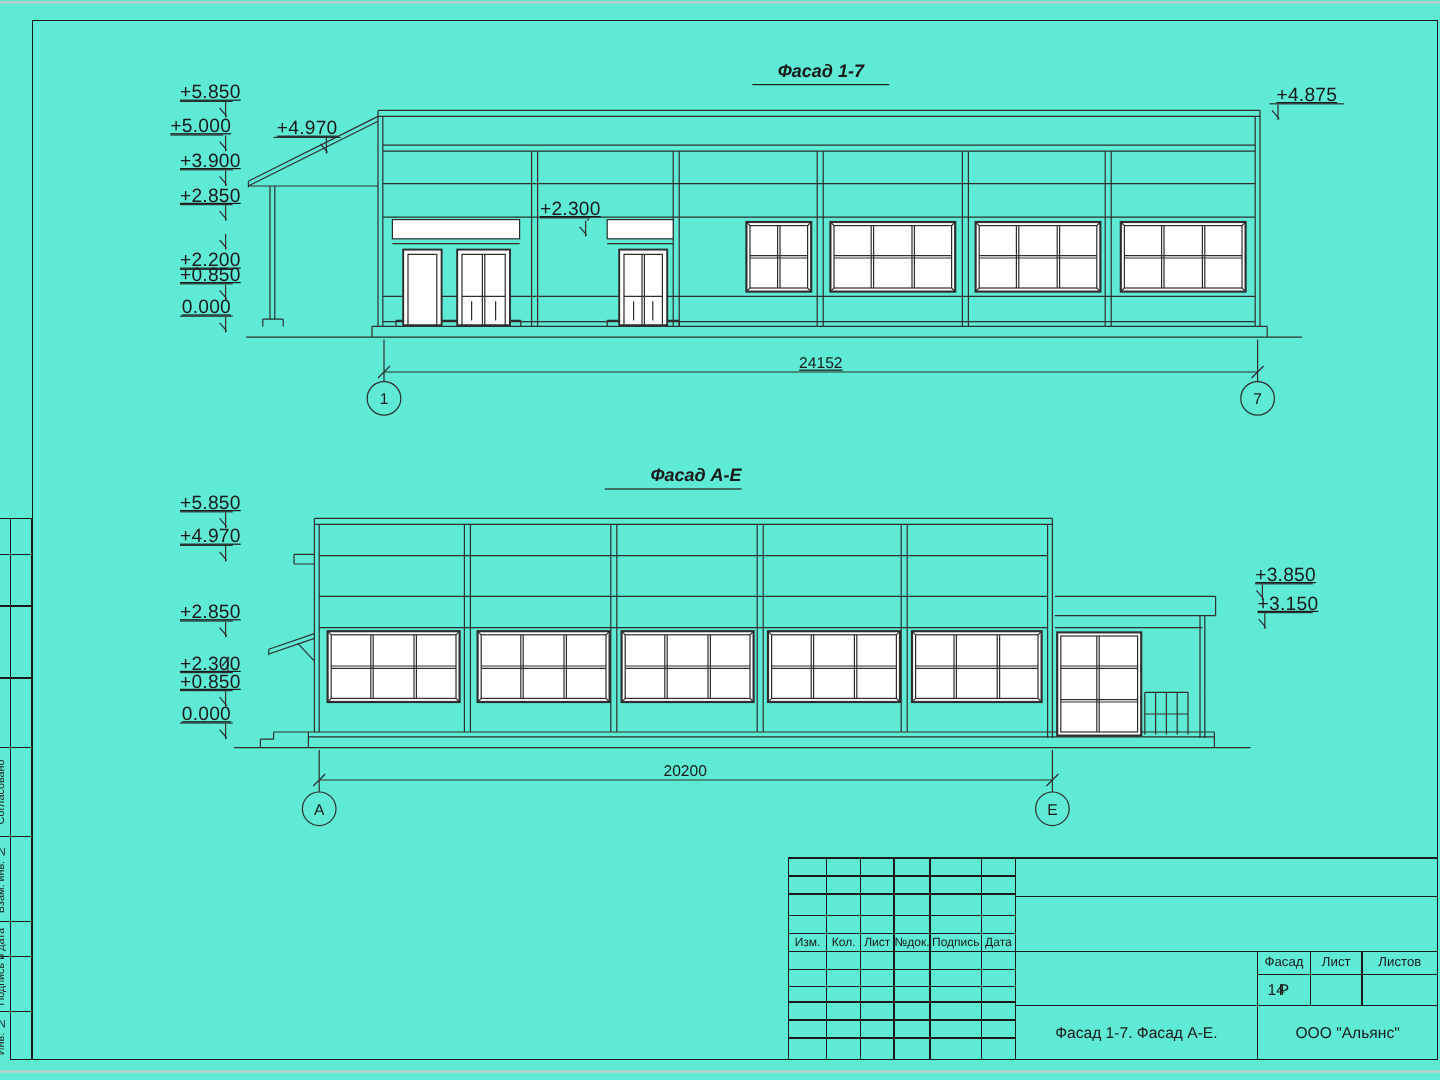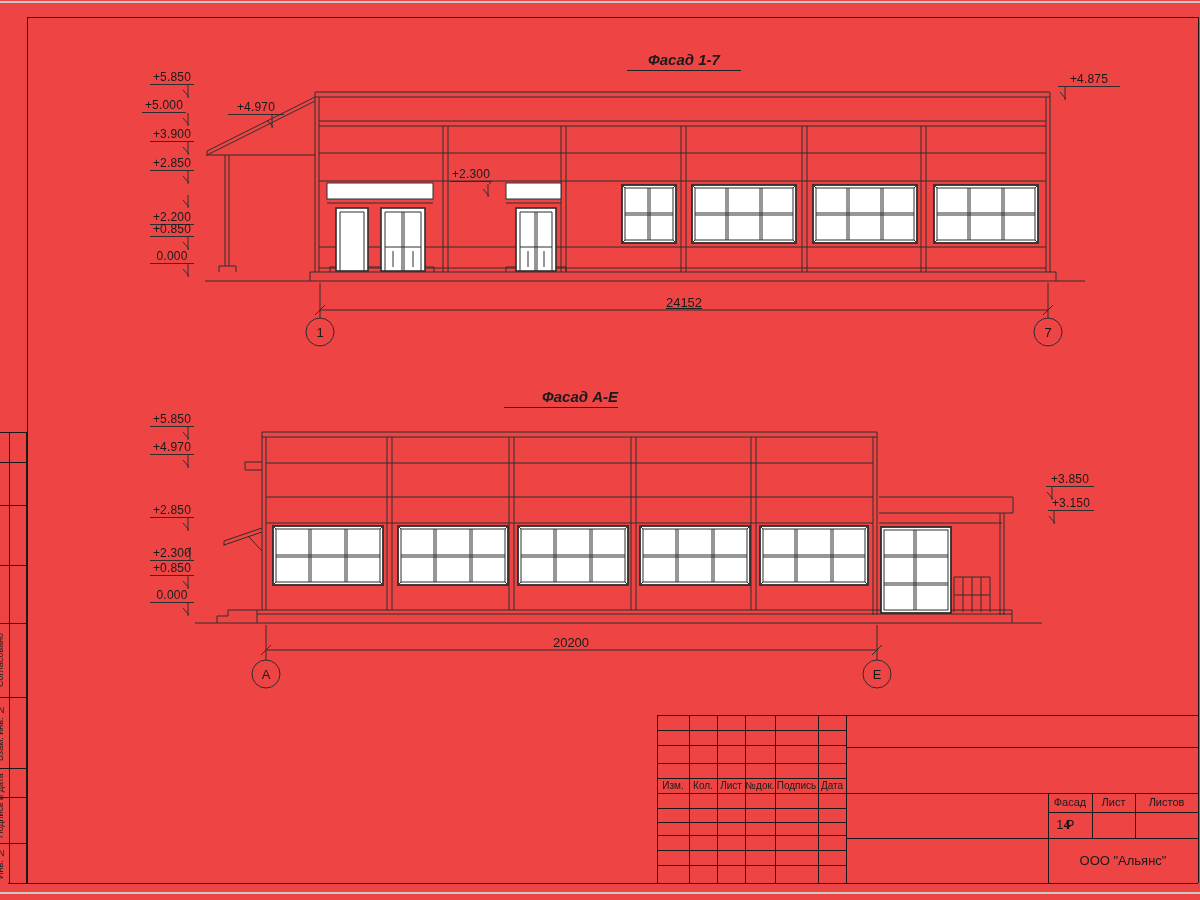--- a/index.html
+++ b/index.html
@@ -1,20 +1,20 @@
 <!DOCTYPE html>
 <html><head>
 <meta charset="utf-8">
 <style>
   html,body{margin:0;padding:0;background:#fff;}
   body{width:1200px;height:900px;overflow:hidden;font-family:"Liberation Sans",sans-serif;color:#1a1a1a;}
-  .page{position:relative;width:1200px;height:900px;background:#ef4444;}
+  .page{position:relative;width:1200px;height:900px;background:#5eead4;}
   .lay{position:absolute;left:0;top:0;}
-  .elev{position:absolute;height:13px;line-height:13px;font-size:12px;text-align:center;
-        border-bottom:1px solid #2e2e2e;letter-spacing:.2px;}
+  .elev{position:absolute;height:13px;line-height:13px;font-size:16px;text-align:center;
+        border-bottom:1px solid #2e2e2e;letter-spacing:.2px;text-decoration:underline;}
   .ftitle{position:absolute;width:114px;text-align:center;font-style:italic;font-weight:bold;
           font-size:15px;padding-bottom:2px;border-bottom:1.4px solid #222;}
   .dimtxt{position:absolute;width:60px;text-align:center;font-size:13px;}
   .gridlbl{position:absolute;width:28px;text-align:center;font-size:13px;}
   .tbh{position:absolute;font-size:10px;text-align:center;line-height:12px;height:12px;}
   .tbv{position:absolute;font-size:13px;text-align:center;}
   .vert{position:absolute;writing-mode:vertical-rl;transform:rotate(180deg);font-size:9px;
         width:12px;text-align:center;overflow:hidden;color:#222;}
 </style>
 </head>
@@ -207,20 +207,21 @@
   <div class="tbh" style="left:818px;top:780px;width:28px;">Дата</div>
 
   <div class="tbh" style="left:1048px;top:796px;width:44px;font-size:11px;">Фасад</div>
   <div class="tbh" style="left:1092px;top:796px;width:43px;font-size:11px;">Лист</div>
   <div class="tbh" style="left:1135px;top:796px;width:63px;font-size:11px;">Листов</div>
 
   <div class="tbv" style="left:1048px;top:812px;width:44px;height:26px;line-height:26px;">Р</div>
   <div class="tbv" style="left:1042px;top:812px;width:43px;height:26px;line-height:26px;">14</div>
   <div class="tbv" style="left:1135px;top:812px;width:63px;height:26px;line-height:26px;"></div>
 
+  <div class="tbv" style="left:846px;top:838px;width:202px;height:45px;line-height:45px;">Фасад 1-7. Фасад А-Е.</div>
   <div class="tbv" style="left:1048px;top:838px;width:150px;height:45px;line-height:45px;">ООО "Альянс"</div>
 
   <div class="vert" style="left:-5px;top:623px;height:74px;">Согласовано</div>
   <div class="vert" style="left:-5px;top:697px;height:71px;">Взам. инв. №</div>
   <div class="vert" style="left:-5px;top:768px;height:75px;">Подпись и дата</div>
   <div class="vert" style="left:-5px;top:843px;height:40px;">Инв. № подл.</div>
 
 </div>
 
 </body></html>

